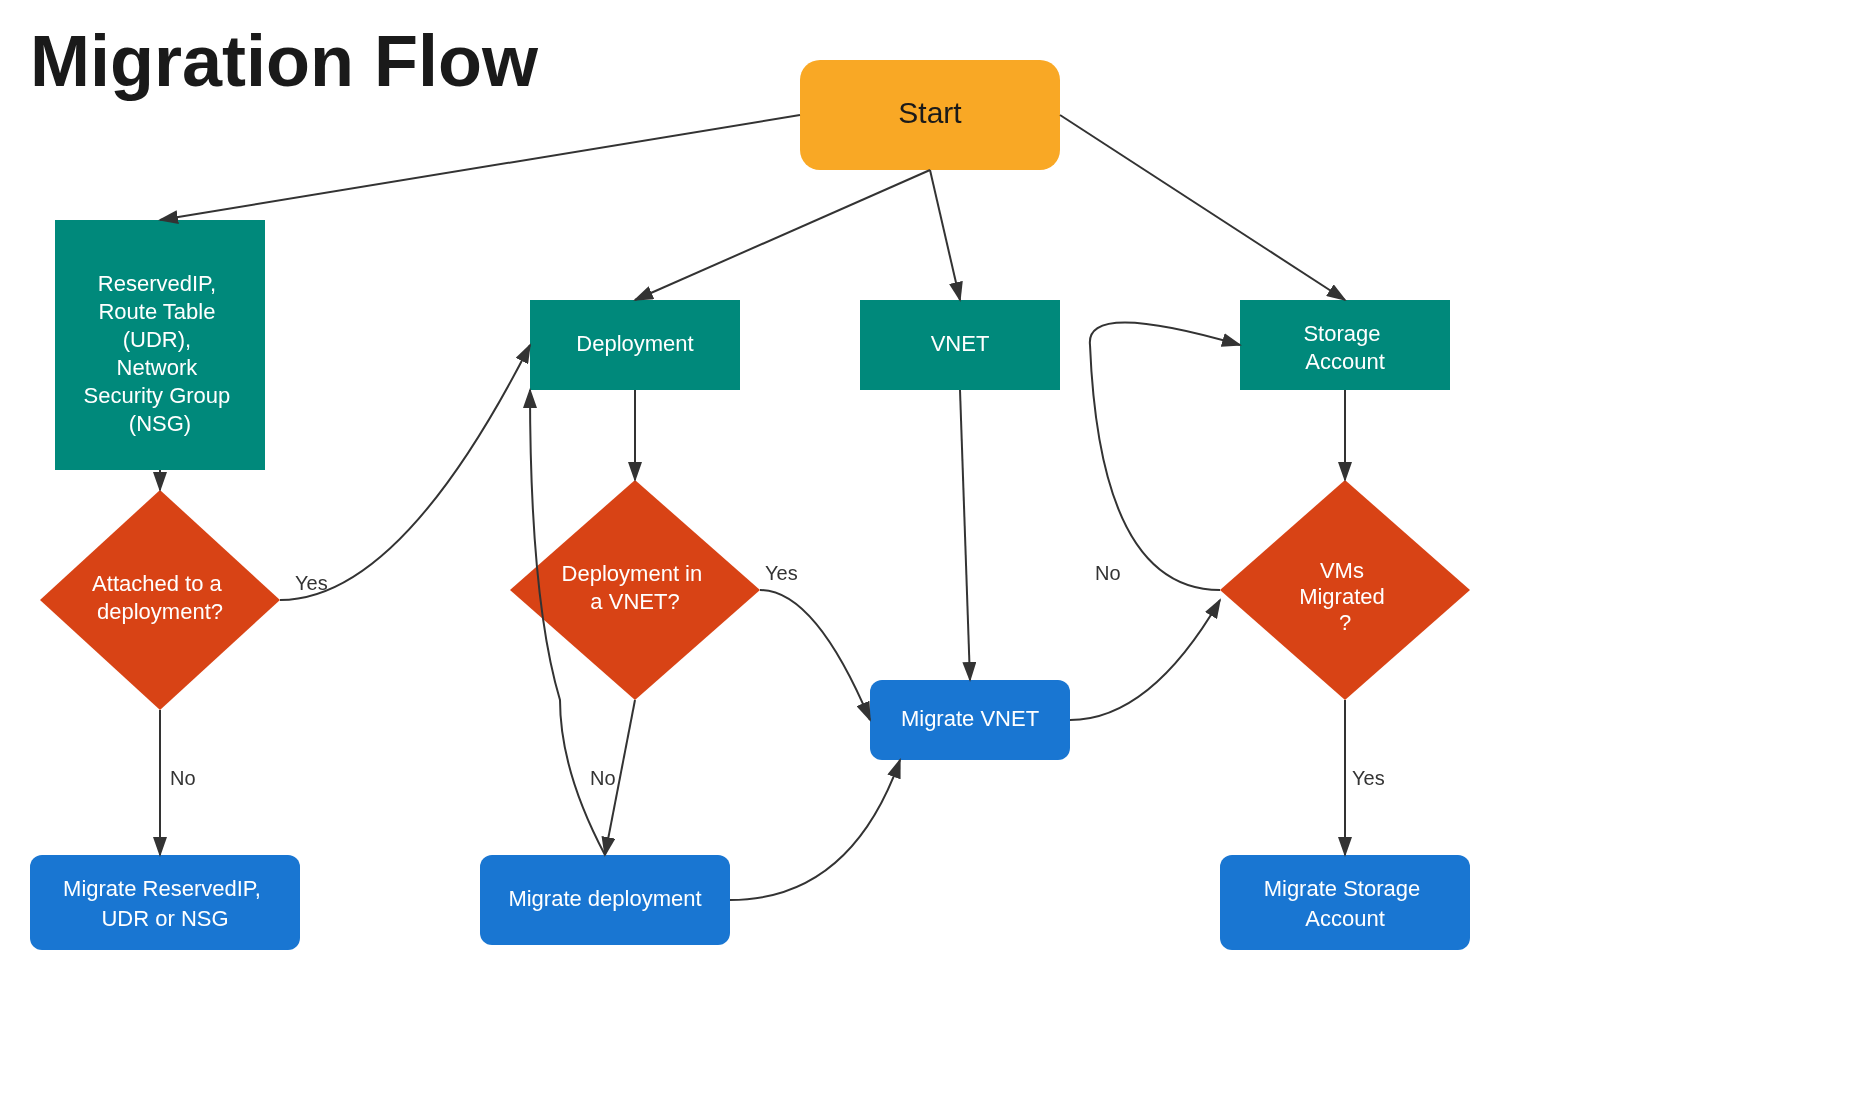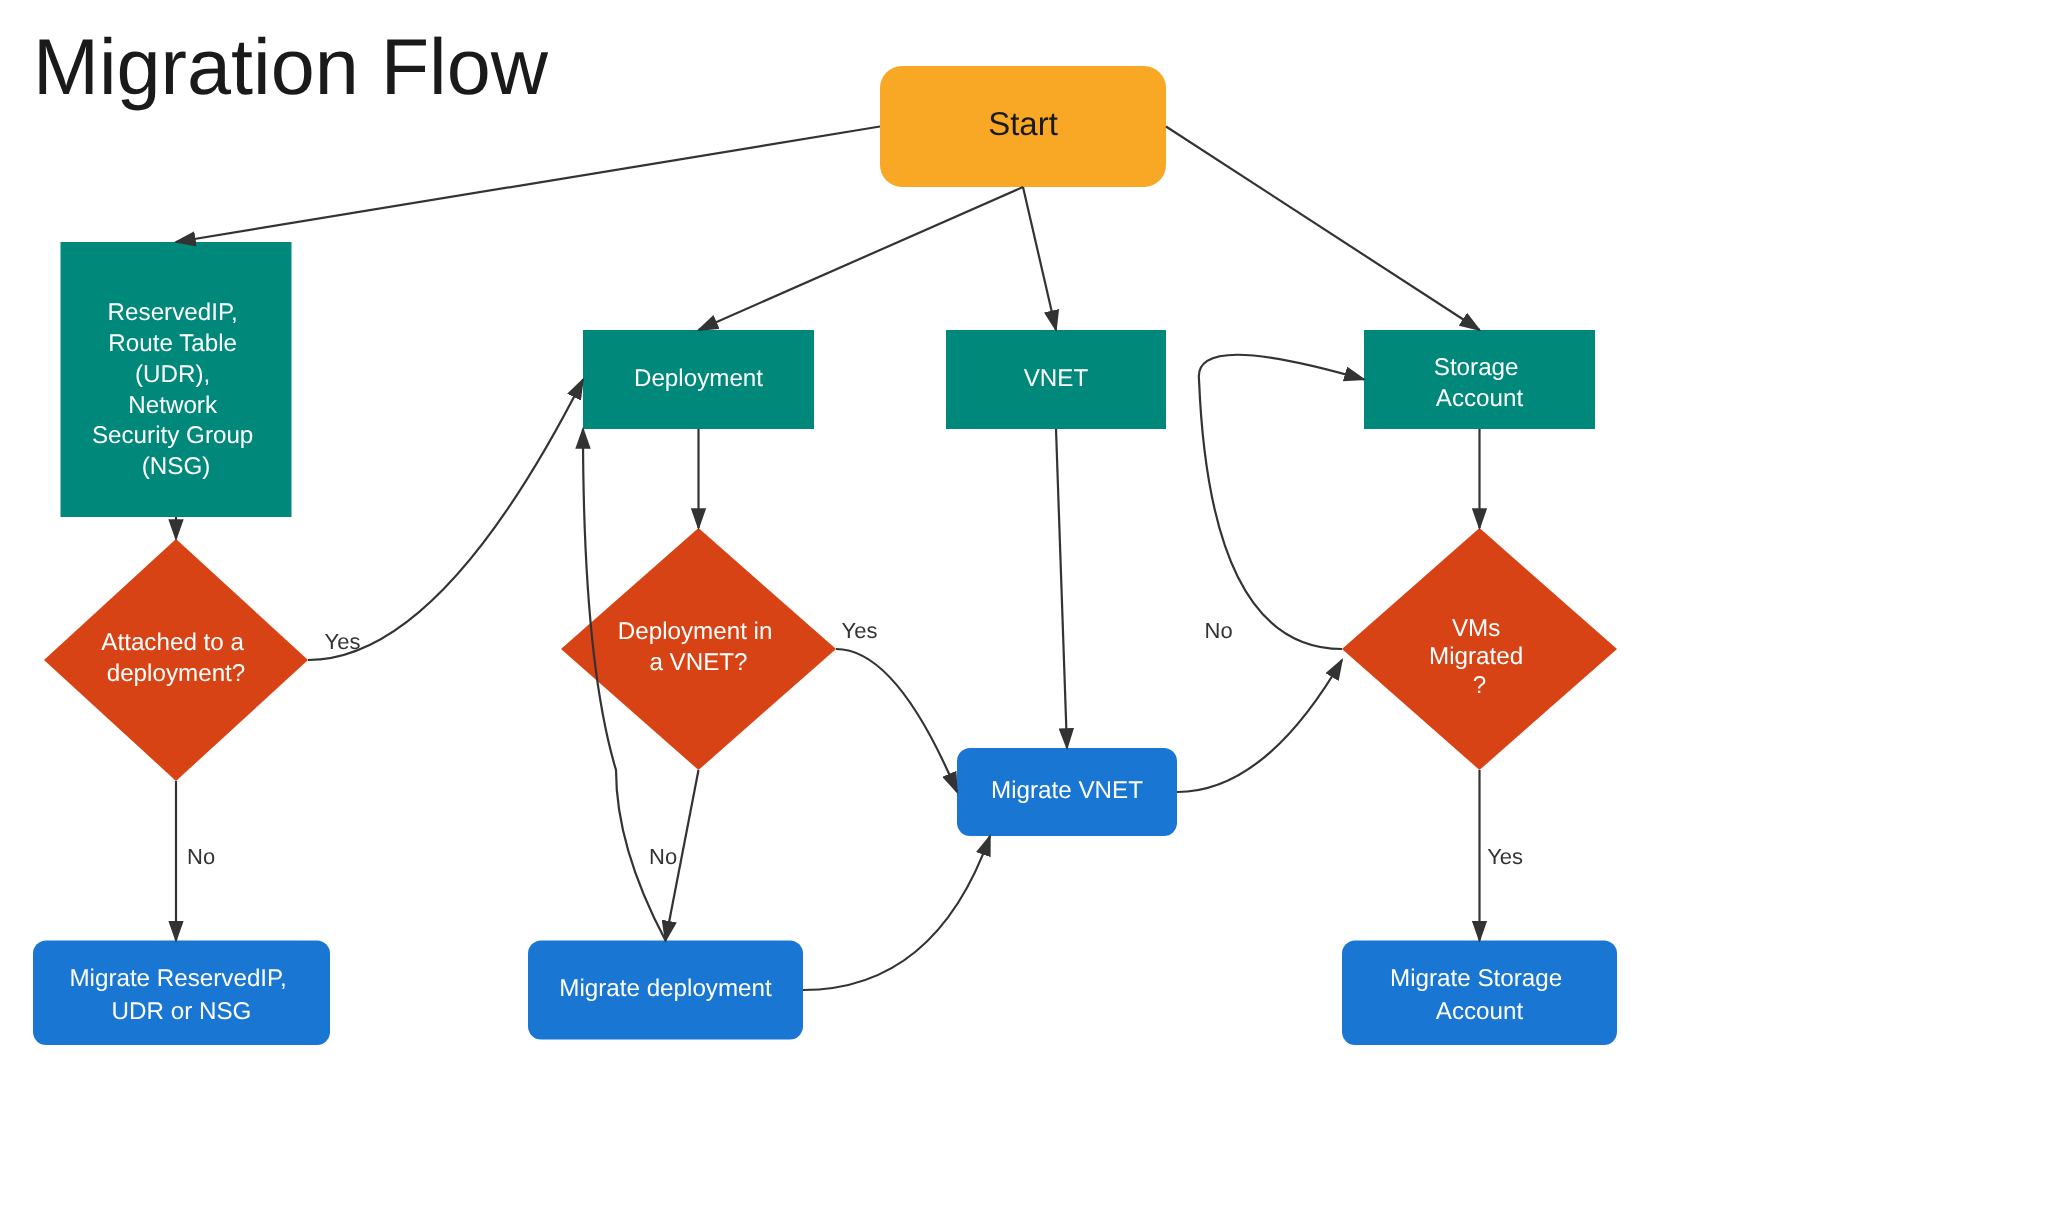--- a/index.html
+++ b/index.html
@@ -9,21 +9,21 @@
       width: 1866px;
       height: 1102px;
       overflow: hidden;
       position: relative;
     }
     .page-title {
       position: absolute;
       top: 20px;
       left: 30px;
       font-size: 72px;
-      font-weight: 400;
+      font-weight: 700;
       color: #1a1a1a;
     }
     svg#flowchart {
       position: absolute;
       top: 0;
       left: 0;
       width: 1866px;
       height: 1102px;
     }
     .node-text {

